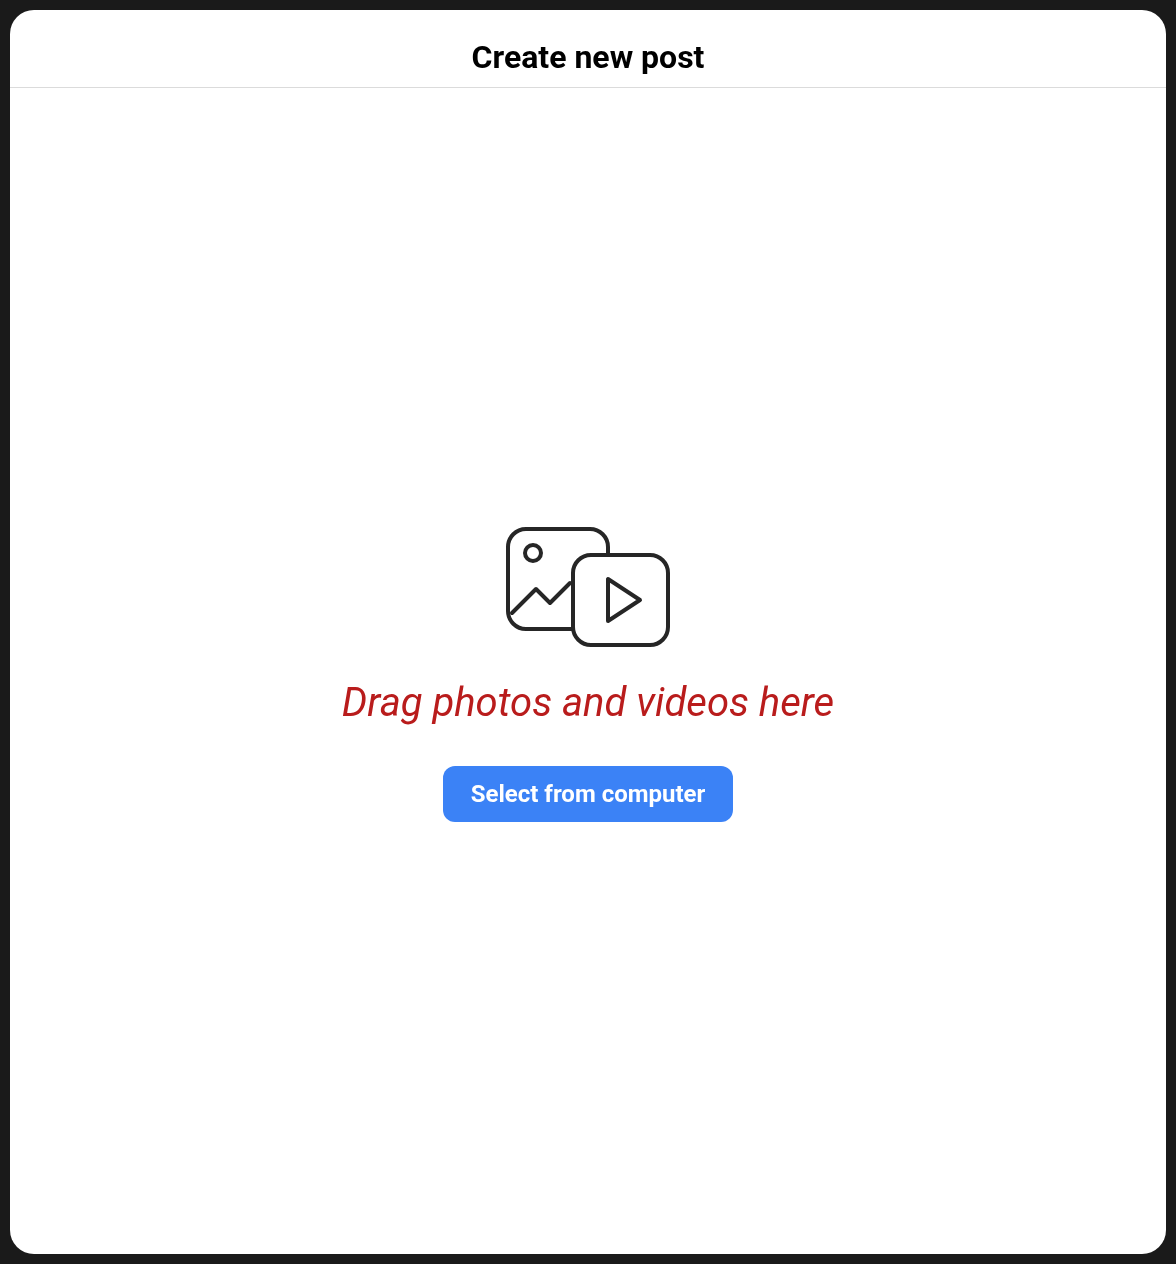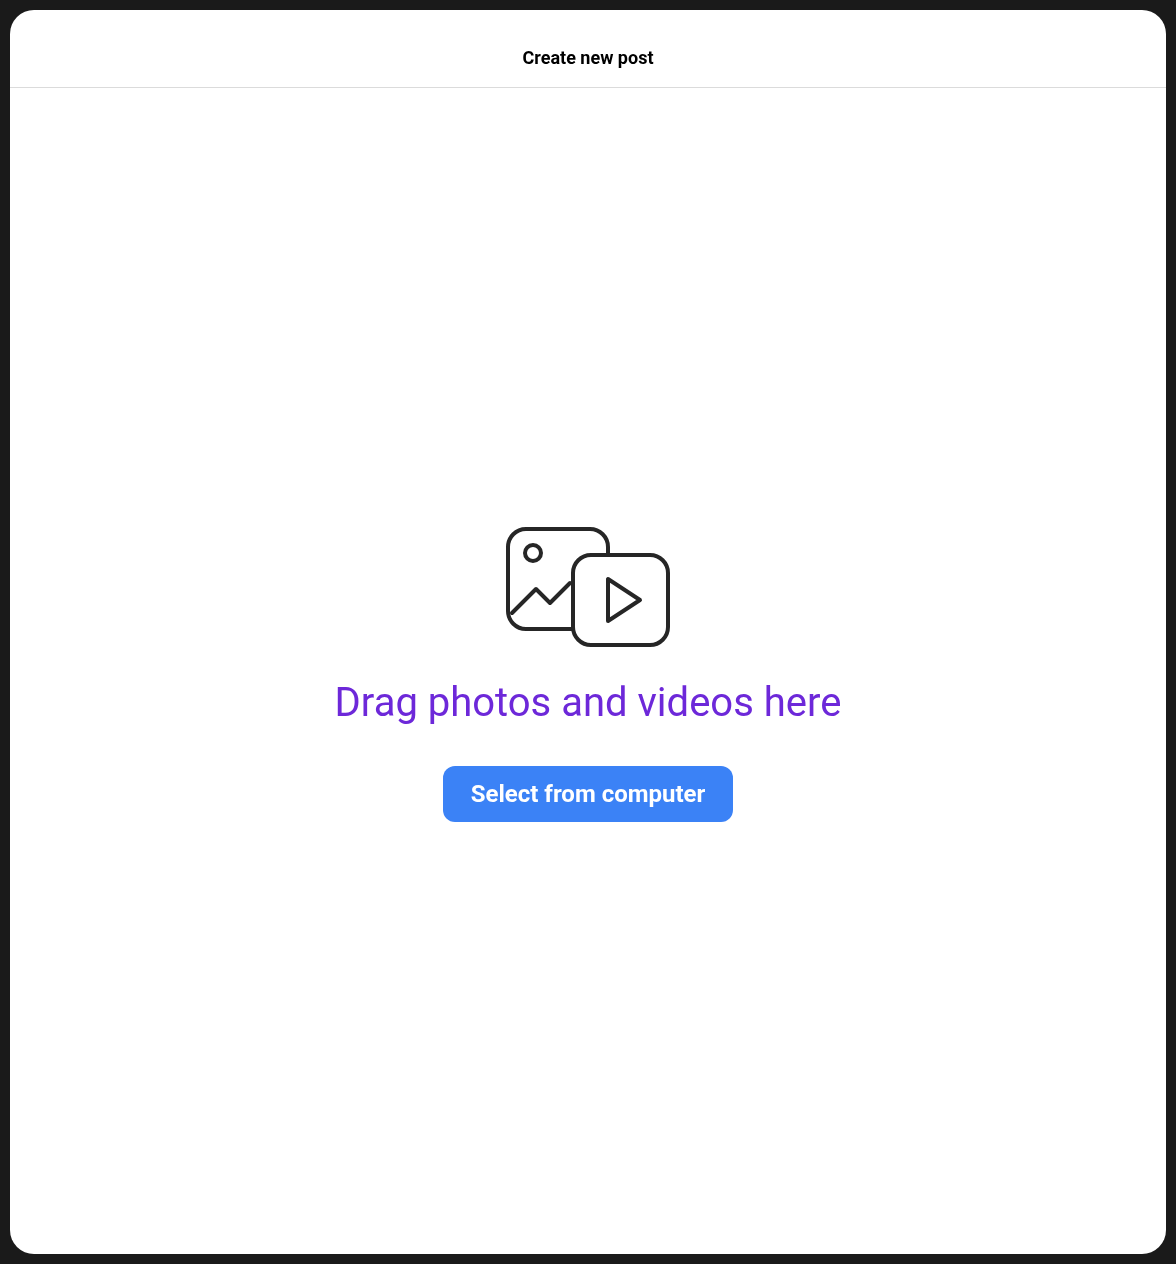--- a/index.html
+++ b/index.html
@@ -26,42 +26,43 @@
       flex-direction: column;
     }
     .modal-header {
       display: flex;
       align-items: center;
       justify-content: center;
       height: 78px;
       border-bottom: 1px solid #dbdbdb;
     }
     .modal-title {
-      font-size: 18px;
+      font-size: 32px;
       font-weight: 700;
       color: #000000;
       margin-top: 17px;
     }
     .modal-body {
       flex: 1;
       display: flex;
       flex-direction: column;
       align-items: center;
       justify-content: center;
       gap: 28px;
     }
     .media-icon {
       width: 180px;
       height: 130px;
     }
     .drag-text {
       font-size: 40px;
       font-weight: 400;
-      color: #6d28d9;
+      color: #b91c1c;
       text-align: center;
+      font-style: italic;
     }
     .select-button {
       background: #3b82f6;
       color: #ffffff;
       border: none;
       border-radius: 12px;
       padding: 14px 28px;
       font-size: 24px;
       font-weight: 700;
       cursor: pointer;

